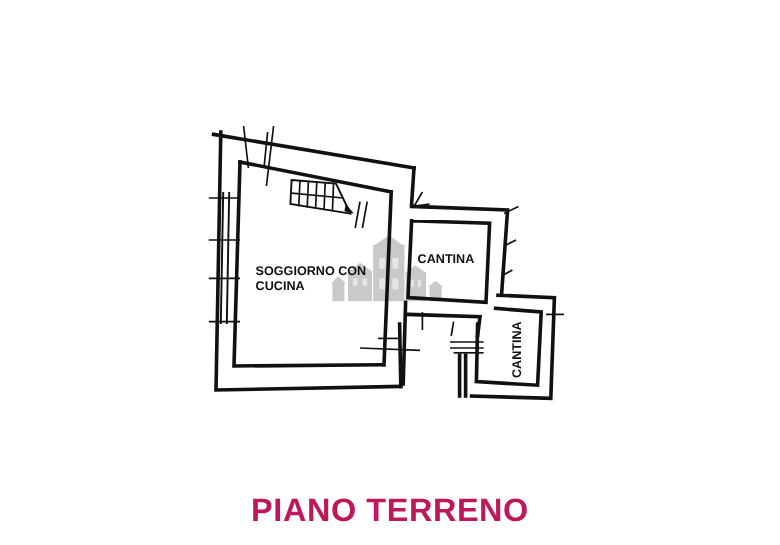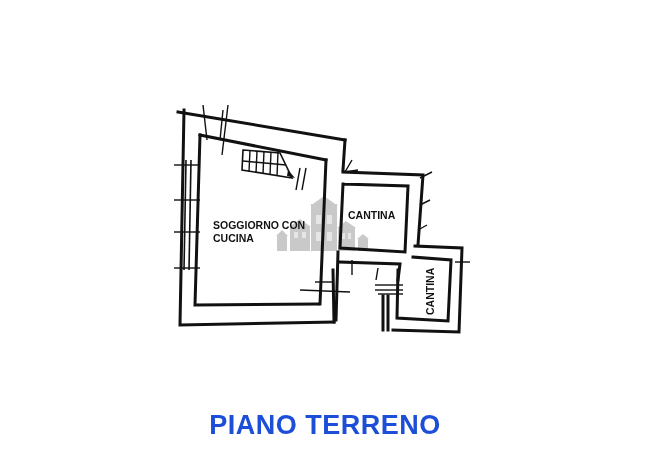--- a/index.html
+++ b/index.html
@@ -2,21 +2,21 @@
 <html><head>
   <meta charset="utf-8">
   <style>
     html, body { margin: 0; padding: 0; background: #ffffff; }
     body { width: 650px; height: 454px; position: relative; overflow: hidden; font-family: "Liberation Sans", sans-serif; }
     #plan { position: absolute; left: 0; top: 0; width: 650px; height: 454px; }
     .wall { stroke: #111; stroke-width: 3; fill: none; stroke-linecap: square; }
     .thin { stroke: #111; stroke-width: 1.6; fill: none; }
     .tick { stroke: #111; stroke-width: 1.4; fill: none; }
     .room-label { font-family: "Liberation Sans", sans-serif; font-weight: bold; font-size: 10.5px; fill: #111; }
-    .title { position: absolute; left: 0; width: 650px; top: 410px; text-align: center; font-weight: bold; font-size: 27px; color: #1d4ed8; letter-spacing: 0.5px; }
+    .title { position: absolute; left: 0; width: 650px; top: 410px; text-align: center; font-weight: bold; font-size: 27px; color: #be185d; letter-spacing: 0.5px; }
     .wm { fill: #c9c9c9; }
     .wm-win { fill: #e6e6e6; }
   </style>
 </head>
 <body>
 
 <svg id="plan" viewBox="0 0 650 454" xmlns="http://www.w3.org/2000/svg">
 
   <g>
     <rect class="wm" x="277" y="235" width="10" height="16"></rect>

